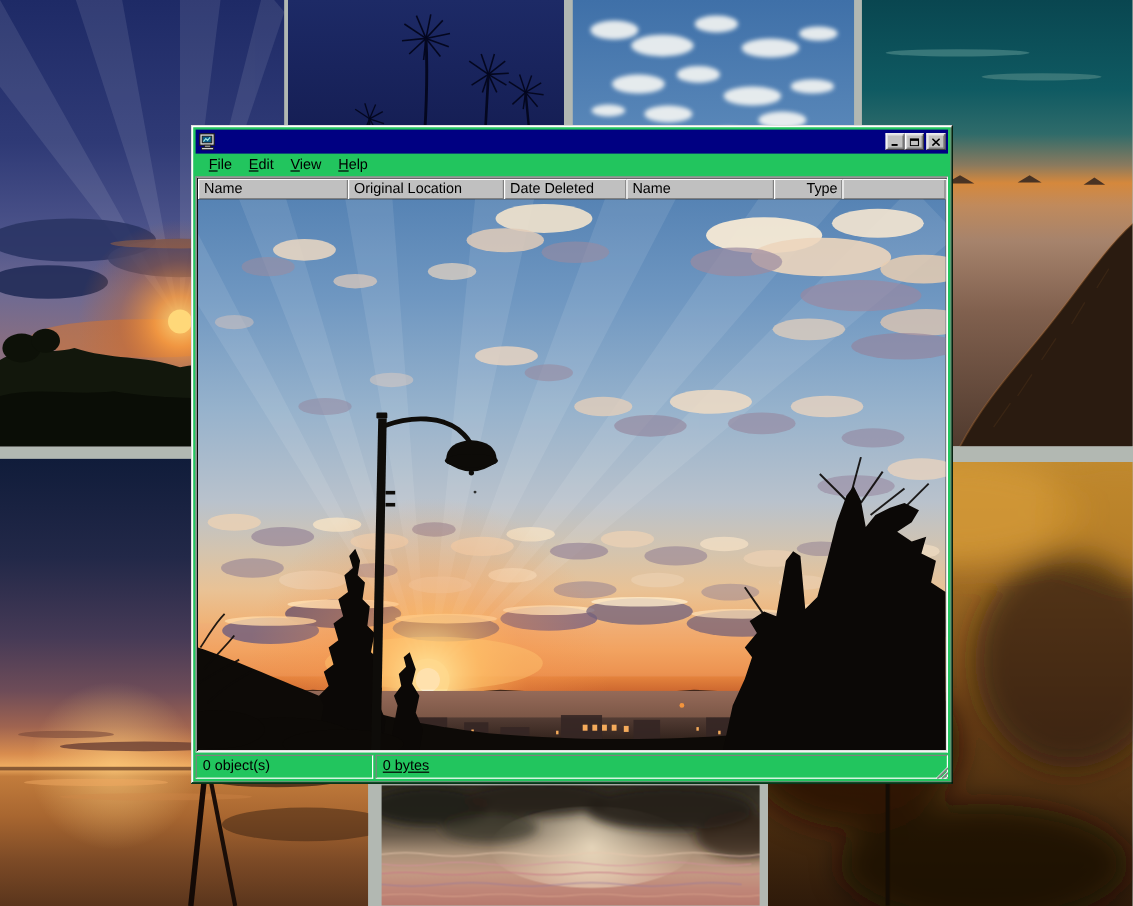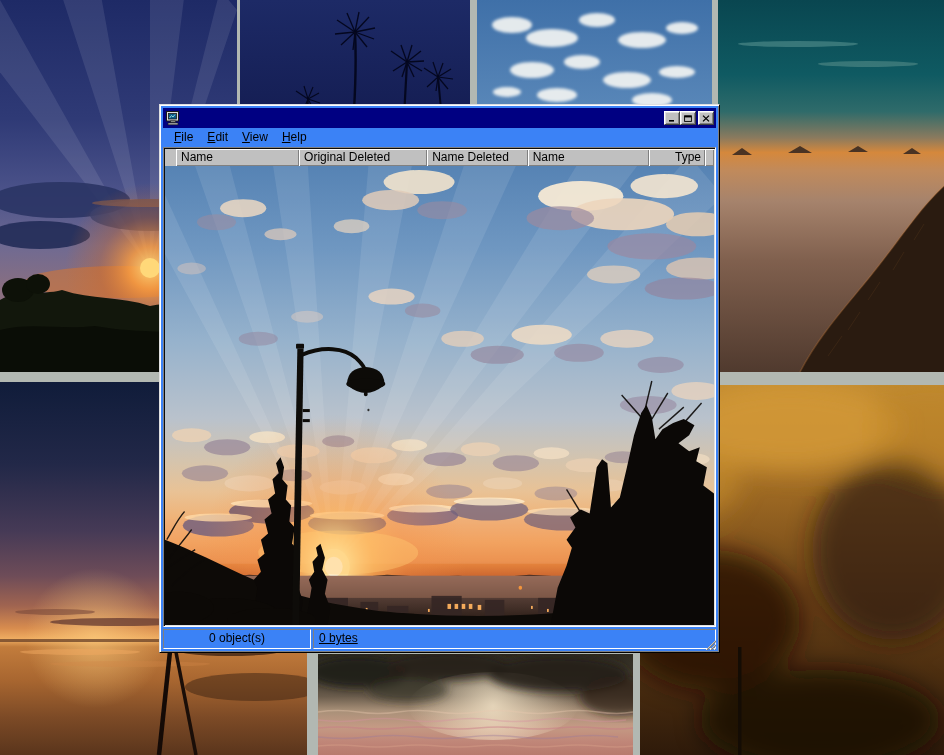--- a/index.html
+++ b/index.html
@@ -7,22 +7,22 @@
     width:944px;height:755px;position:relative;overflow:hidden;
     background:#b2b8b2;
     font-family:"Liberation Sans", sans-serif;
     -webkit-font-smoothing:none;
   }
   .tile{position:absolute;overflow:hidden;}
   .tile svg{display:block;width:100%;height:100%;}
 
   
   .win{
-    position:absolute;left:159px;top:104px;width:561px;height:549px;
-    background:#3b82f6;
+    position:absolute;left:159px;top:104px;width:635px;height:549px;
+    background:#22c55e;
     border:1px solid;border-color:#dfdfdf #000 #000 #dfdfdf;
     box-shadow:inset 1px 1px 0 #fff, inset -1px -1px 0 #808080;
     padding:3px;box-sizing:border-box;
     display:flex;flex-direction:column;
   }
   .titlebar{
     height:20px;flex:0 0 20px;background:#000082;
     display:flex;align-items:center;padding:0 2px;
   }
   .titlebar .wicon{width:16px;height:16px;margin-right:3px;flex:0 0 16px;}
@@ -41,40 +41,40 @@
     height:19px;flex:0 0 19px;display:flex;align-items:center;
     padding-left:4px;font-size:12px;color:#000;
   }
   .mitem{padding:2px 7px 3px 7px;}
   .listview{
     flex:1;min-height:0;display:flex;flex-direction:column;
     border:1px solid;border-color:#808080 #fff #fff #808080;
     box-shadow:inset 1px 1px 0 #0a0a0a, inset -1px -1px 0 #dfdfdf;
     background:#c0c0c0;
   }
-  .hdr{display:flex;height:17px;flex:0 0 17px;background:#c0c0c0;margin:1px 1px 0 12px;}
+  .hdr{display:flex;height:17px;flex:0 0 17px;background:#c0c0c0;margin:1px 1px 0 1px;}
   .hcell{
     box-shadow:inset 1px 1px 0 #fff, inset -1px -1px 0 #808080;
     font-size:12px;line-height:16px;padding:0 4px 0 5px;box-sizing:border-box;
     white-space:nowrap;overflow:hidden;color:#000;background:#c0c0c0;
   }
   .c0{width:125px;}.c1{width:130px;}.c2{width:102px;}.c3{width:123px;}
   .c4{width:57px;text-align:right;}.c5{flex:1;}
   .content{flex:1;min-height:0;position:relative;margin:0 1px 1px 1px;background:#1a1a1a;}
   .content svg{position:absolute;inset:0;width:100%;height:100%;}
   .statusbar{
     height:20px;flex:0 0 20px;display:flex;gap:2px;padding-top:2px;
     position:relative;
   }
   .panel{
     border:1px solid;border-color:#808080 #fff #fff #808080;
     font-size:12px;line-height:16px;padding:0 5px;box-sizing:border-box;
     color:#000;white-space:nowrap;overflow:hidden;
   }
-  .p1{width:148px;flex:0 0 148px;text-align:center;}
+  .p1{width:148px;flex:0 0 148px;}
   .p2{flex:1;text-decoration:underline;}
   .grip{position:absolute;right:0;bottom:0;width:13px;height:13px;}
   u{text-decoration:underline;}
 </style>
 </head>
 <body>
 
 <div class="tile" style="left:0;top:0;width:237px;height:372px">
   <svg viewBox="0 0 237 372" preserveAspectRatio="none">
     <defs>
@@ -390,22 +390,22 @@
   <div class="menubar">
     <span class="mitem"><u>F</u>ile</span>
     <span class="mitem"><u>E</u>dit</span>
     <span class="mitem"><u>V</u>iew</span>
     <span class="mitem"><u>H</u>elp</span>
   </div>
 
   <div class="listview">
     <div class="hdr">
       <span class="hcell c0">Name</span>
-      <span class="hcell c1">Original Deleted</span>
-      <span class="hcell c2">Name Deleted</span>
+      <span class="hcell c1">Original Location</span>
+      <span class="hcell c2">Date Deleted</span>
       <span class="hcell c3">Name</span>
       <span class="hcell c4">Type</span>
       <span class="hcell c5"></span>
     </div>
 
     <div class="content">
 
       <svg viewBox="0 0 618 457" preserveAspectRatio="none">
         <defs>
           <linearGradient id="sky" x1="0" y1="0" x2="0" y2="1">

